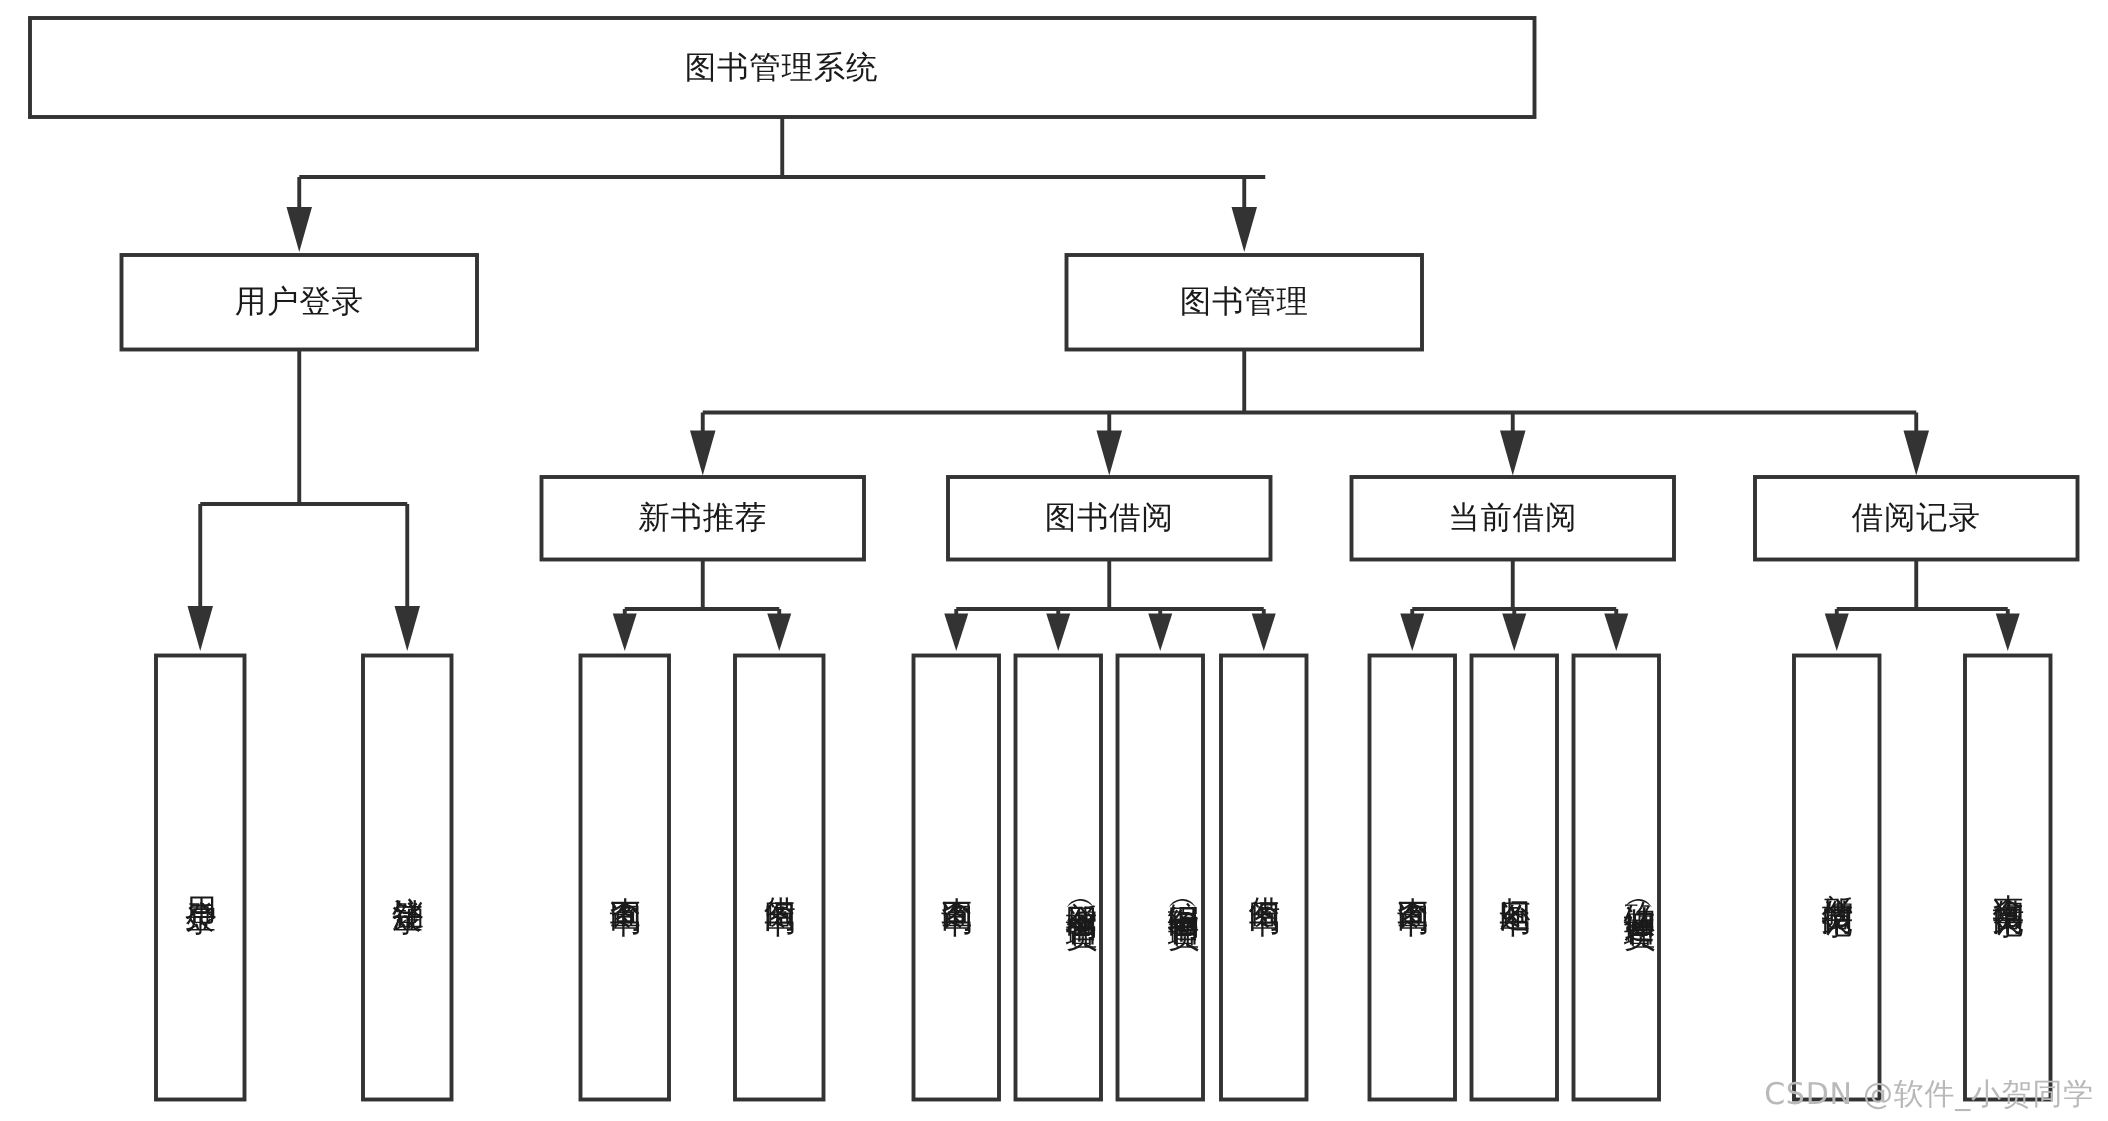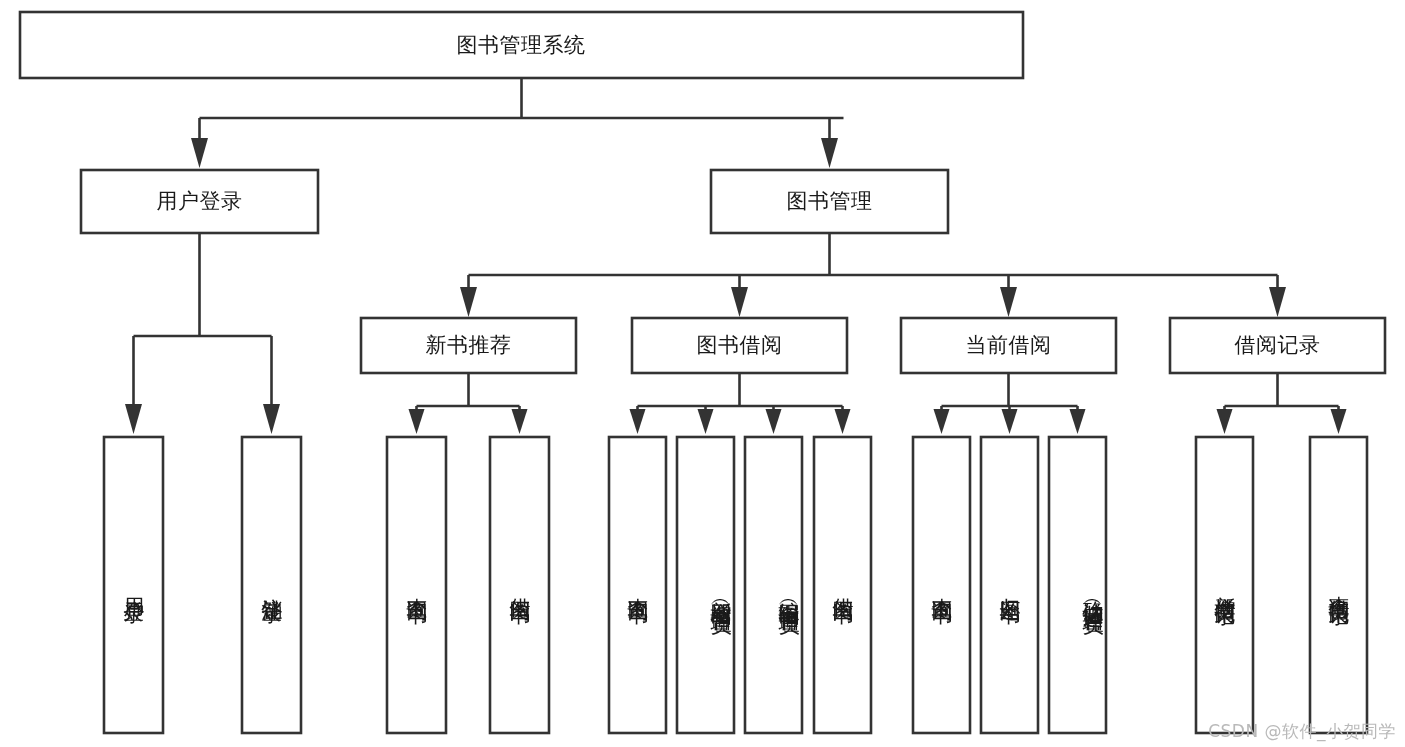--- a/index.html
+++ b/index.html
@@ -67,21 +67,21 @@
     justify-content: center;
     white-space: nowrap;
     pointer-events: none;
     user-select: none;
   }
   .watermark {
     position: absolute;
     right: 9px;
     bottom: 4px;
     font-family: "DejaVu Sans", "Liberation Sans", sans-serif;
-    font-size: 17px;
+    font-size: 20px;
     color: #b9b9b9;
     letter-spacing: 0.5px;
     white-space: nowrap;
   }
 </style>
 </head>
 <body>
 
 <div id="diagram-root">
 

